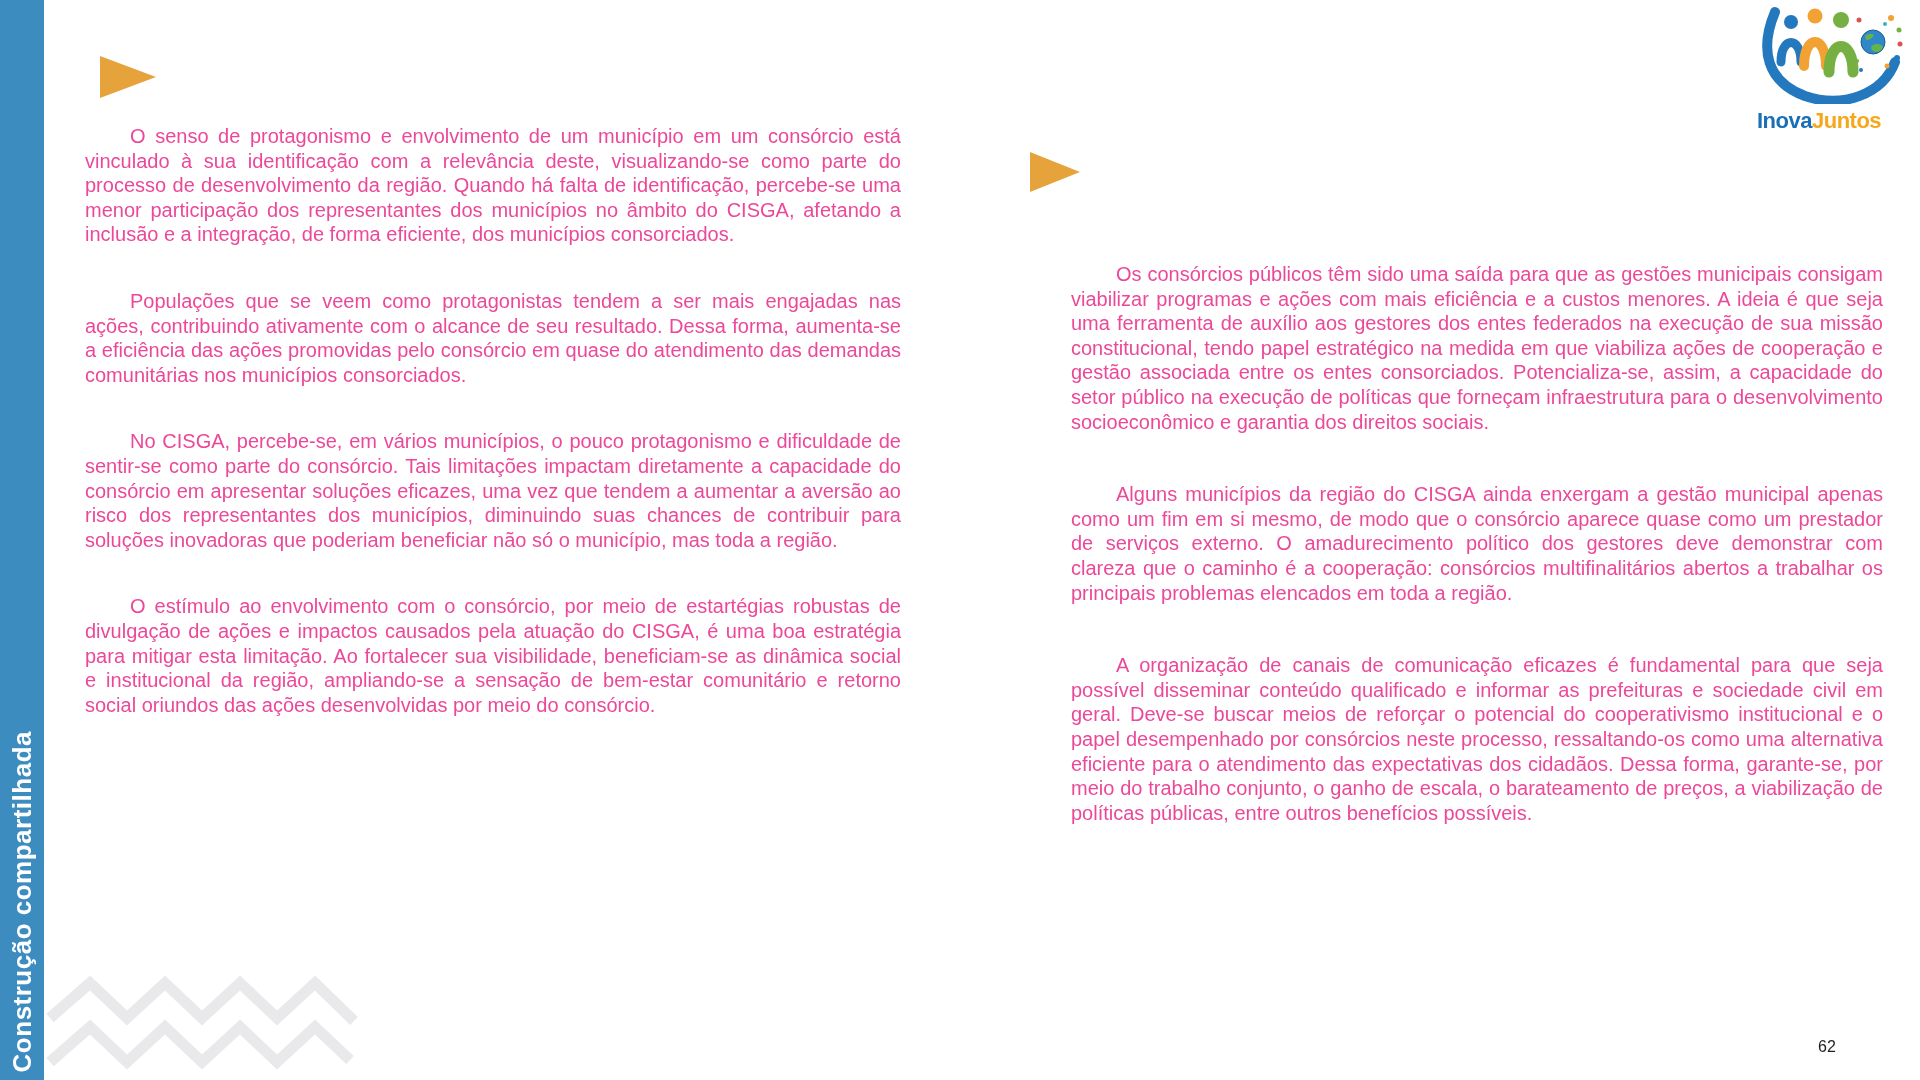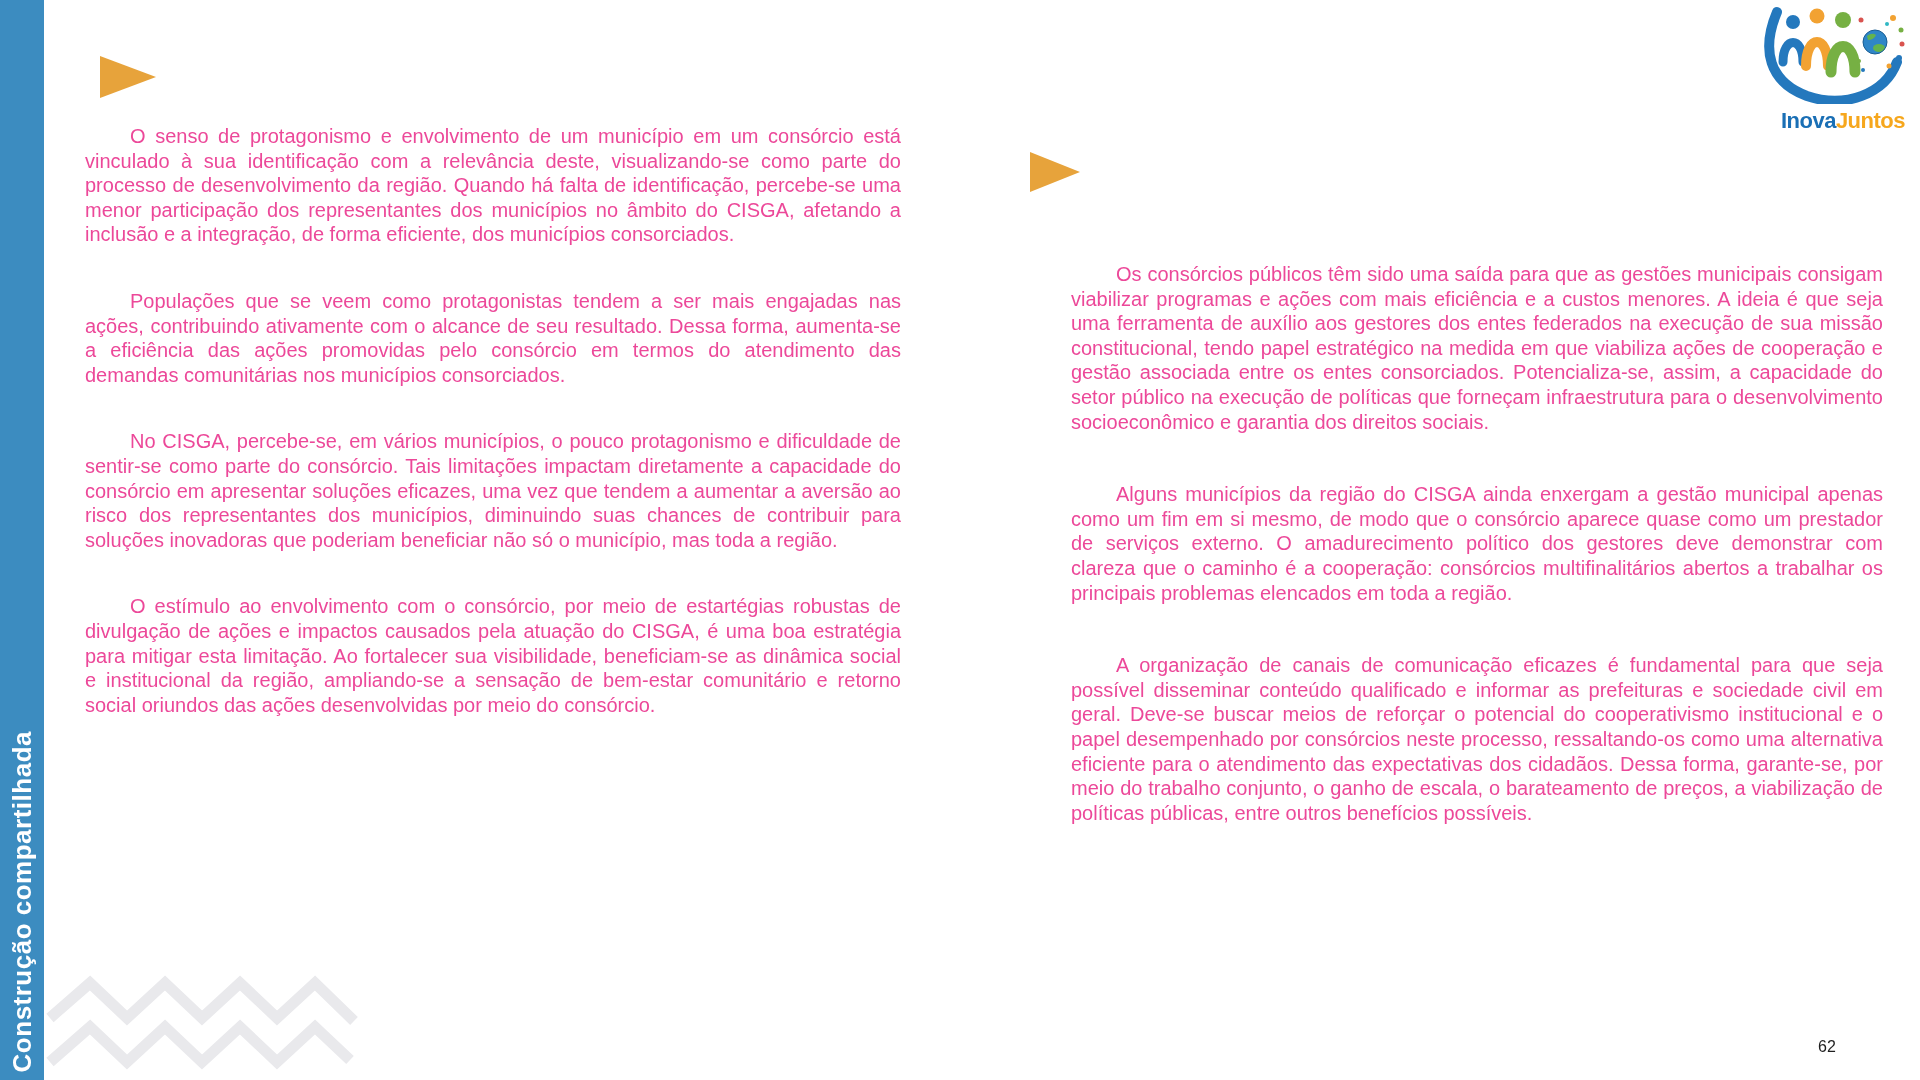--- a/index.html
+++ b/index.html
@@ -20,21 +20,21 @@
 
   .col { position:absolute; color:#ec4899; font-size:20px; line-height:24.6px; }
   .col p { text-align:justify; text-justify:inter-word; text-indent:45px; }
   .col-left  { left:85px;  top:124px; width:816px; }
   .col-left p  { margin-bottom:42px; }
   .col-right { left:1071px; top:262px; width:812px; }
   .col-right p { margin-bottom:48px; }
 
   .chevrons { position:absolute; left:44px; top:975px; }
 
-  .logo { position:absolute; left:1757px; top:6px; width:148px; text-align:right; }
+  .logo { position:absolute; left:1757px; top:6px; width:148px; text-align:left; }
   .logo-wordmark { margin-top:2px; font-size:22px; font-weight:bold; letter-spacing:-0.5px; line-height:22px; }
   .logo-word-primary   { color:#1a6fb5; }
   .logo-word-secondary { color:#f6a71d; }
 
   .page-number { position:absolute; left:1818px; top:1038px; width:60px; font-size:16px; color:#1f1f1f; }
 </style>
 </head>
 <body>
 
 <div class="page">
@@ -42,21 +42,21 @@
   <div class="sidebar-bar"></div>
   <div class="sidebar-label">
     <span>Construção compartilhada</span>
   </div>
 
   <div class="tri tri-left"></div>
   <div class="tri tri-right"></div>
 
   <div class="col col-left">
     <p>O senso de protagonismo e envolvimento de um município em um consórcio está vinculado à sua identificação com a relevância deste, visualizando-se como parte do processo de desenvolvimento da região. Quando há falta de identificação, percebe-se uma menor participação dos representantes dos municípios no âmbito do CISGA, afetando a inclusão e a integração, de forma eficiente, dos municípios consorciados.</p>
-    <p>Populações que se veem como protagonistas tendem a ser mais engajadas nas ações, contribuindo ativamente com o alcance de seu resultado. Dessa forma, aumenta-se a eficiência das ações promovidas pelo consórcio em termos do atendimento das demandas comunitárias nos municípios consorciados.</p>
+    <p>Populações que se veem como protagonistas tendem a ser mais engajadas nas ações, contribuindo ativamente com o alcance de seu resultado. Dessa forma, aumenta-se a eficiência das ações promovidas pelo consórcio em quase do atendimento das demandas comunitárias nos municípios consorciados.</p>
     <p>No CISGA, percebe-se, em vários municípios, o pouco protagonismo e dificuldade de sentir-se como parte do consórcio. Tais limitações impactam diretamente a capacidade do consórcio em apresentar soluções eficazes, uma vez que tendem a aumentar a aversão ao risco dos representantes dos municípios, diminuindo suas chances de contribuir para soluções inovadoras que poderiam beneficiar não só o município, mas toda a região.</p>
     <p>O estímulo ao envolvimento com o consórcio, por meio de estartégias robustas de divulgação de ações e impactos causados pela atuação do CISGA, é uma boa estratégia para mitigar esta limitação. Ao fortalecer sua visibilidade, beneficiam-se as dinâmica social e institucional da região, ampliando-se a sensação de bem-estar comunitário e retorno social oriundos das ações desenvolvidas por meio do consórcio.</p>
   </div>
 
   <div class="col col-right">
     <p>Os consórcios públicos têm sido uma saída para que as gestões municipais consigam viabilizar programas e ações com mais eficiência e a custos menores. A ideia é que seja uma ferramenta de auxílio aos gestores dos entes federados na execução de sua missão constitucional, tendo papel estratégico na medida em que viabiliza ações de cooperação e gestão associada entre os entes consorciados. Potencializa-se, assim, a capacidade do setor público na execução de políticas que forneçam infraestrutura para o desenvolvimento socioeconômico e garantia dos direitos sociais.</p>
     <p>Alguns municípios da região do CISGA ainda enxergam a gestão municipal apenas como um fim em si mesmo, de modo que o consórcio aparece quase como um prestador de serviços externo. O amadurecimento político dos gestores deve demonstrar com clareza que o caminho é a cooperação: consórcios multifinalitários abertos a trabalhar os principais problemas elencados em toda a região.</p>
     <p>A organização de canais de comunicação eficazes é fundamental para que seja possível disseminar conteúdo qualificado e informar as prefeituras e sociedade civil em geral. Deve-se buscar meios de reforçar o potencial do cooperativismo institucional e o papel desempenhado por consórcios neste processo, ressaltando-os como uma alternativa eficiente para o atendimento das expectativas dos cidadãos. Dessa forma, garante-se, por meio do trabalho conjunto, o ganho de escala, o barateamento de preços, a viabilização de políticas públicas, entre outros benefícios possíveis.</p>
   </div>
 

